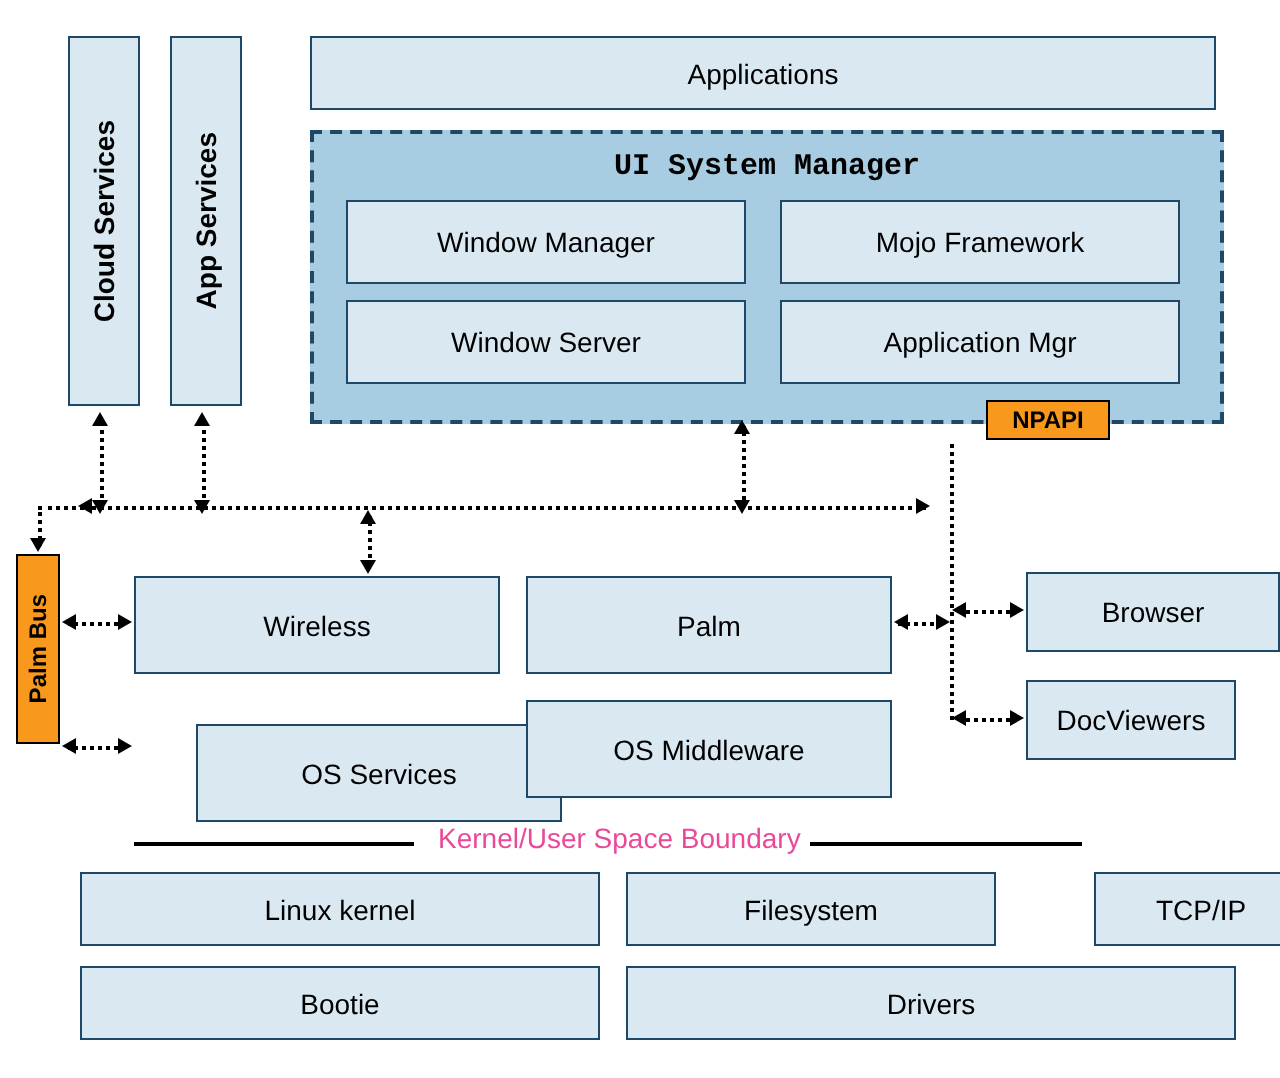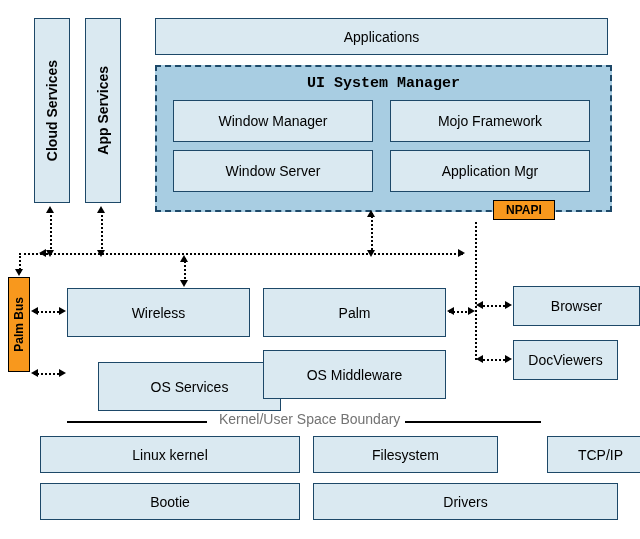--- a/index.html
+++ b/index.html
@@ -42,21 +42,21 @@
   .bold { font-weight: bold; font-family: Liberation Mono, monospace; }
   .boundary-line {
     position: absolute;
     border-top: 2px solid #000;
   }
   .boundary-text {
     position: absolute;
     font-size: 14px;
     background: #fff;
     padding: 0 6px;
-    color: #737373;
+    color: #ec4899;
   }
   .conn {
     position: absolute;
     border-style: dotted;
     border-color: #000;
     border-width: 0;
   }
   .arrowhead {
     position: absolute;
     width: 0; height: 0;

